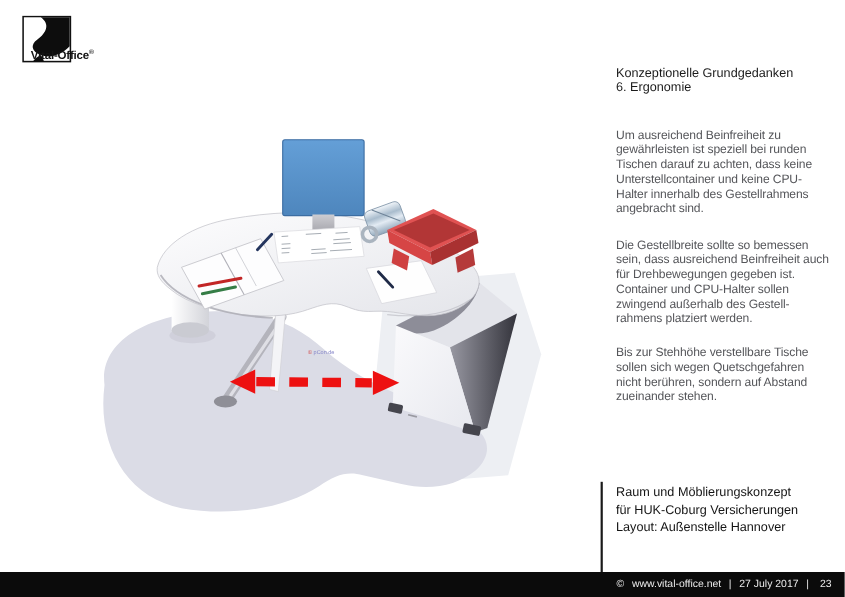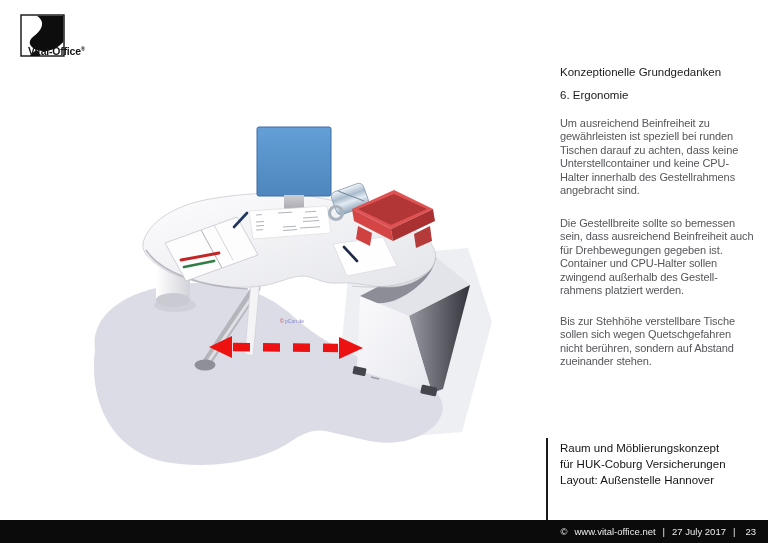--- a/index.html
+++ b/index.html
@@ -11,21 +11,21 @@
   .logo{position:absolute;left:20px;top:14px;width:120px;height:48px;}
   .logo svg{position:absolute;left:0;top:0;}
   .logo-text{
     position:absolute;left:8px;top:31px;font-size:10.5px;font-weight:bold;
     color:#141414;letter-spacing:-0.2px;white-space:nowrap;
   }
   .logo-text sup{font-size:6px;}
   
   .heading{
     position:absolute;left:560px;top:61px;width:205px;
-    font-size:11.5px;line-height:23px;color:#1b1b1b;white-space:pre-line;
+    font-size:11.5px;line-height:13px;color:#1b1b1b;white-space:pre-line;
   }
   .body-par{
     position:absolute;left:560px;width:215px;
     font-size:11px;line-height:13.4px;color:#55565a;
     letter-spacing:-0.1px;white-space:pre-line;
   }
   #par1{top:117px}
   #par2{top:217px}
   #par3{top:315px}
   .project{

